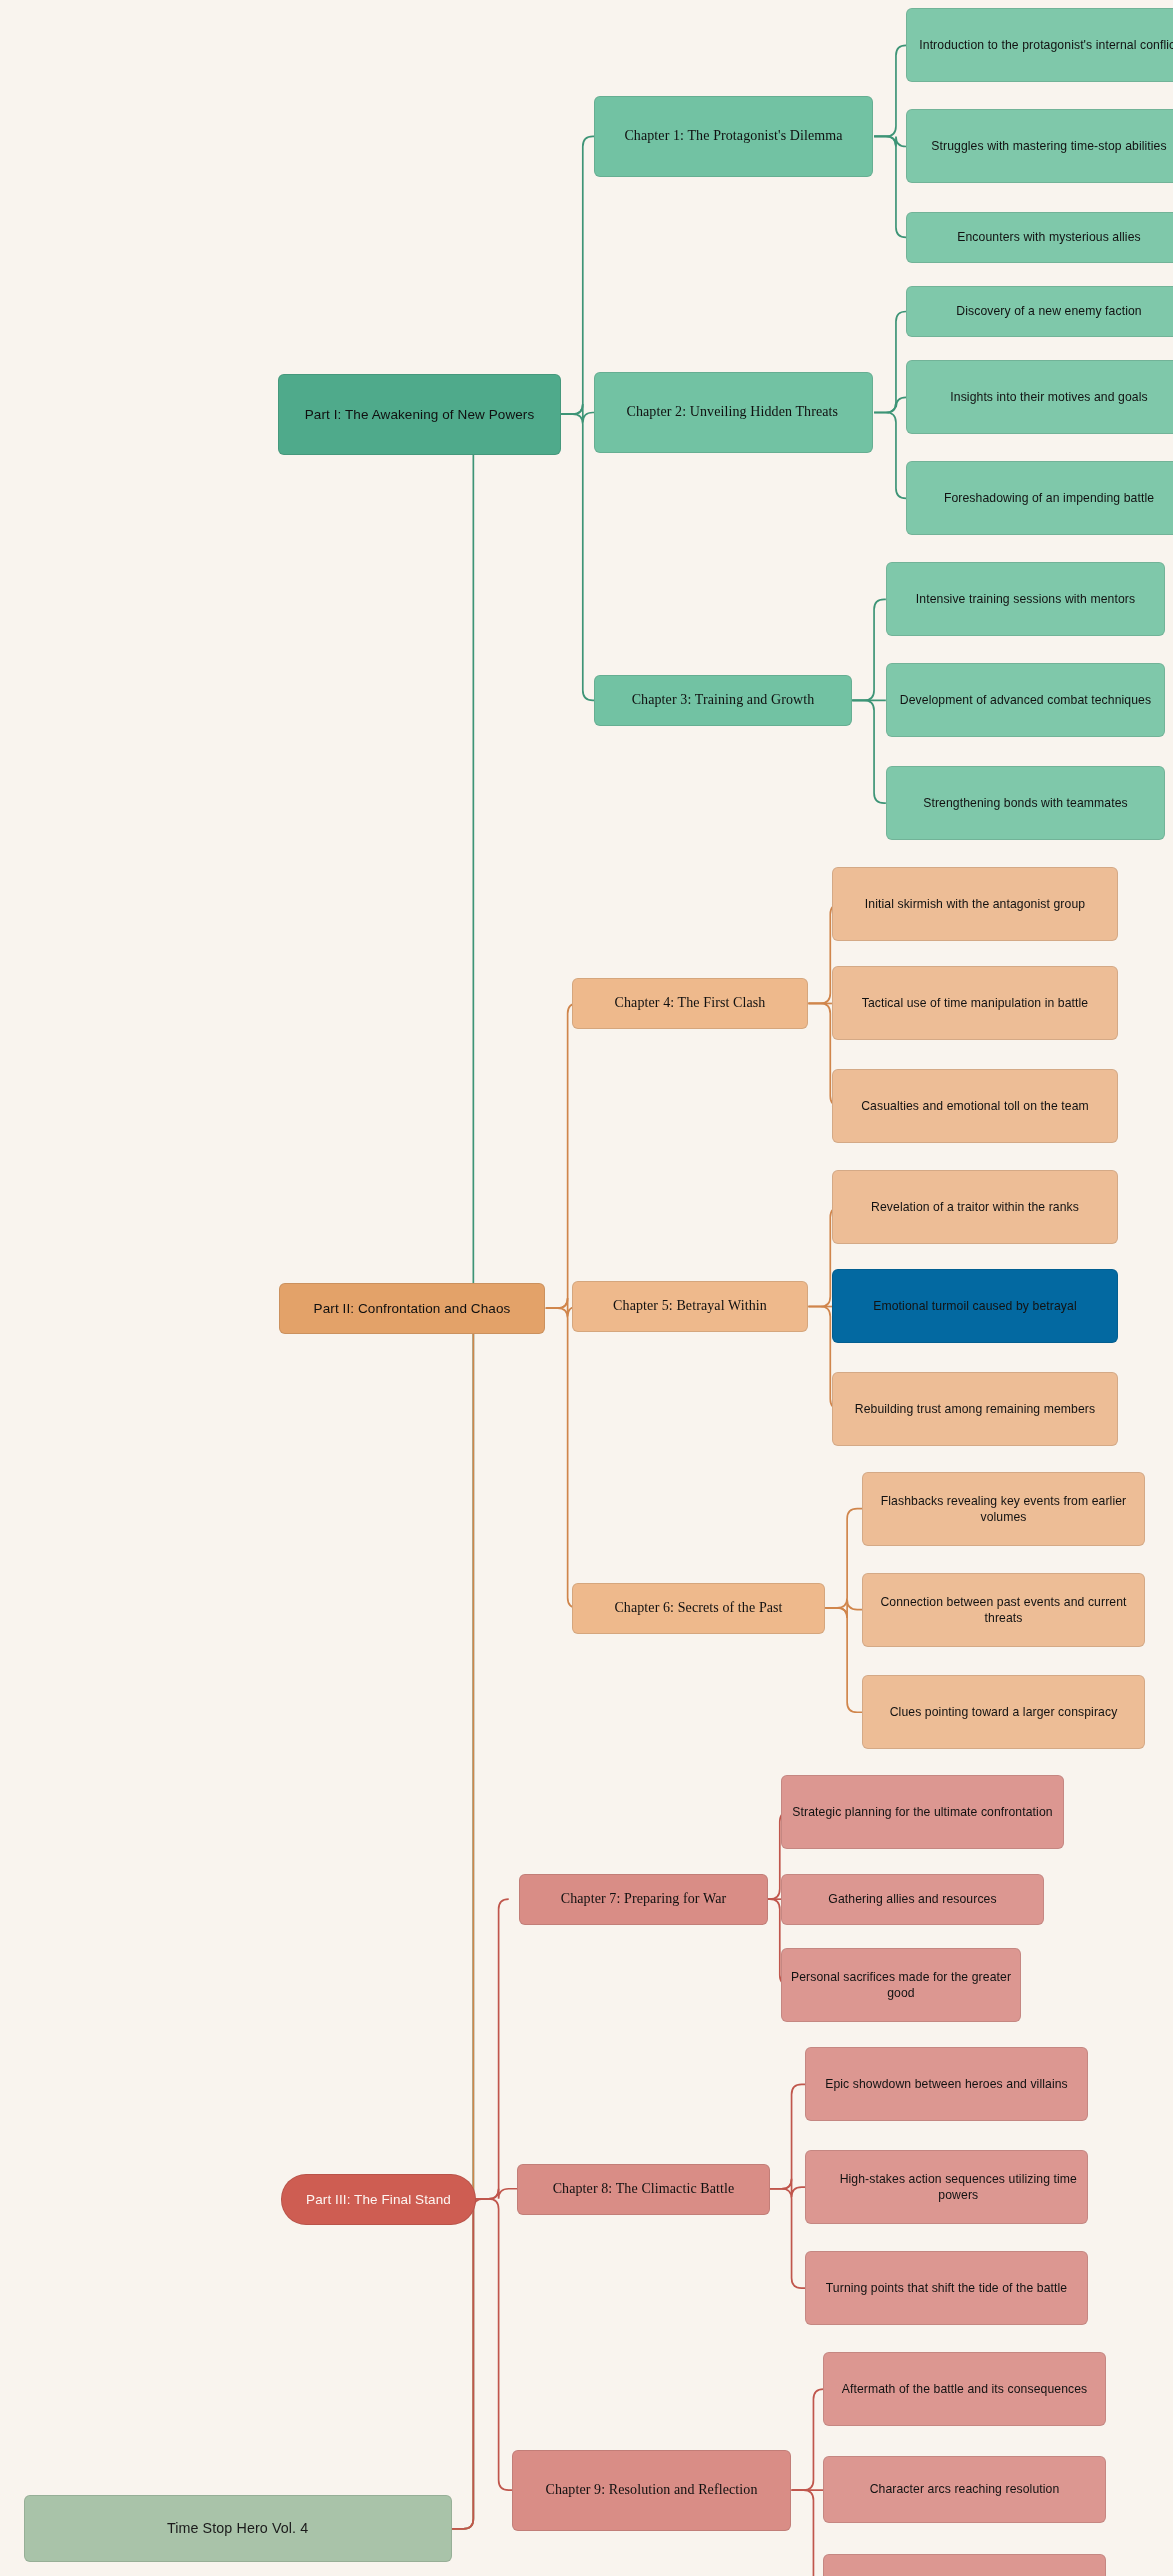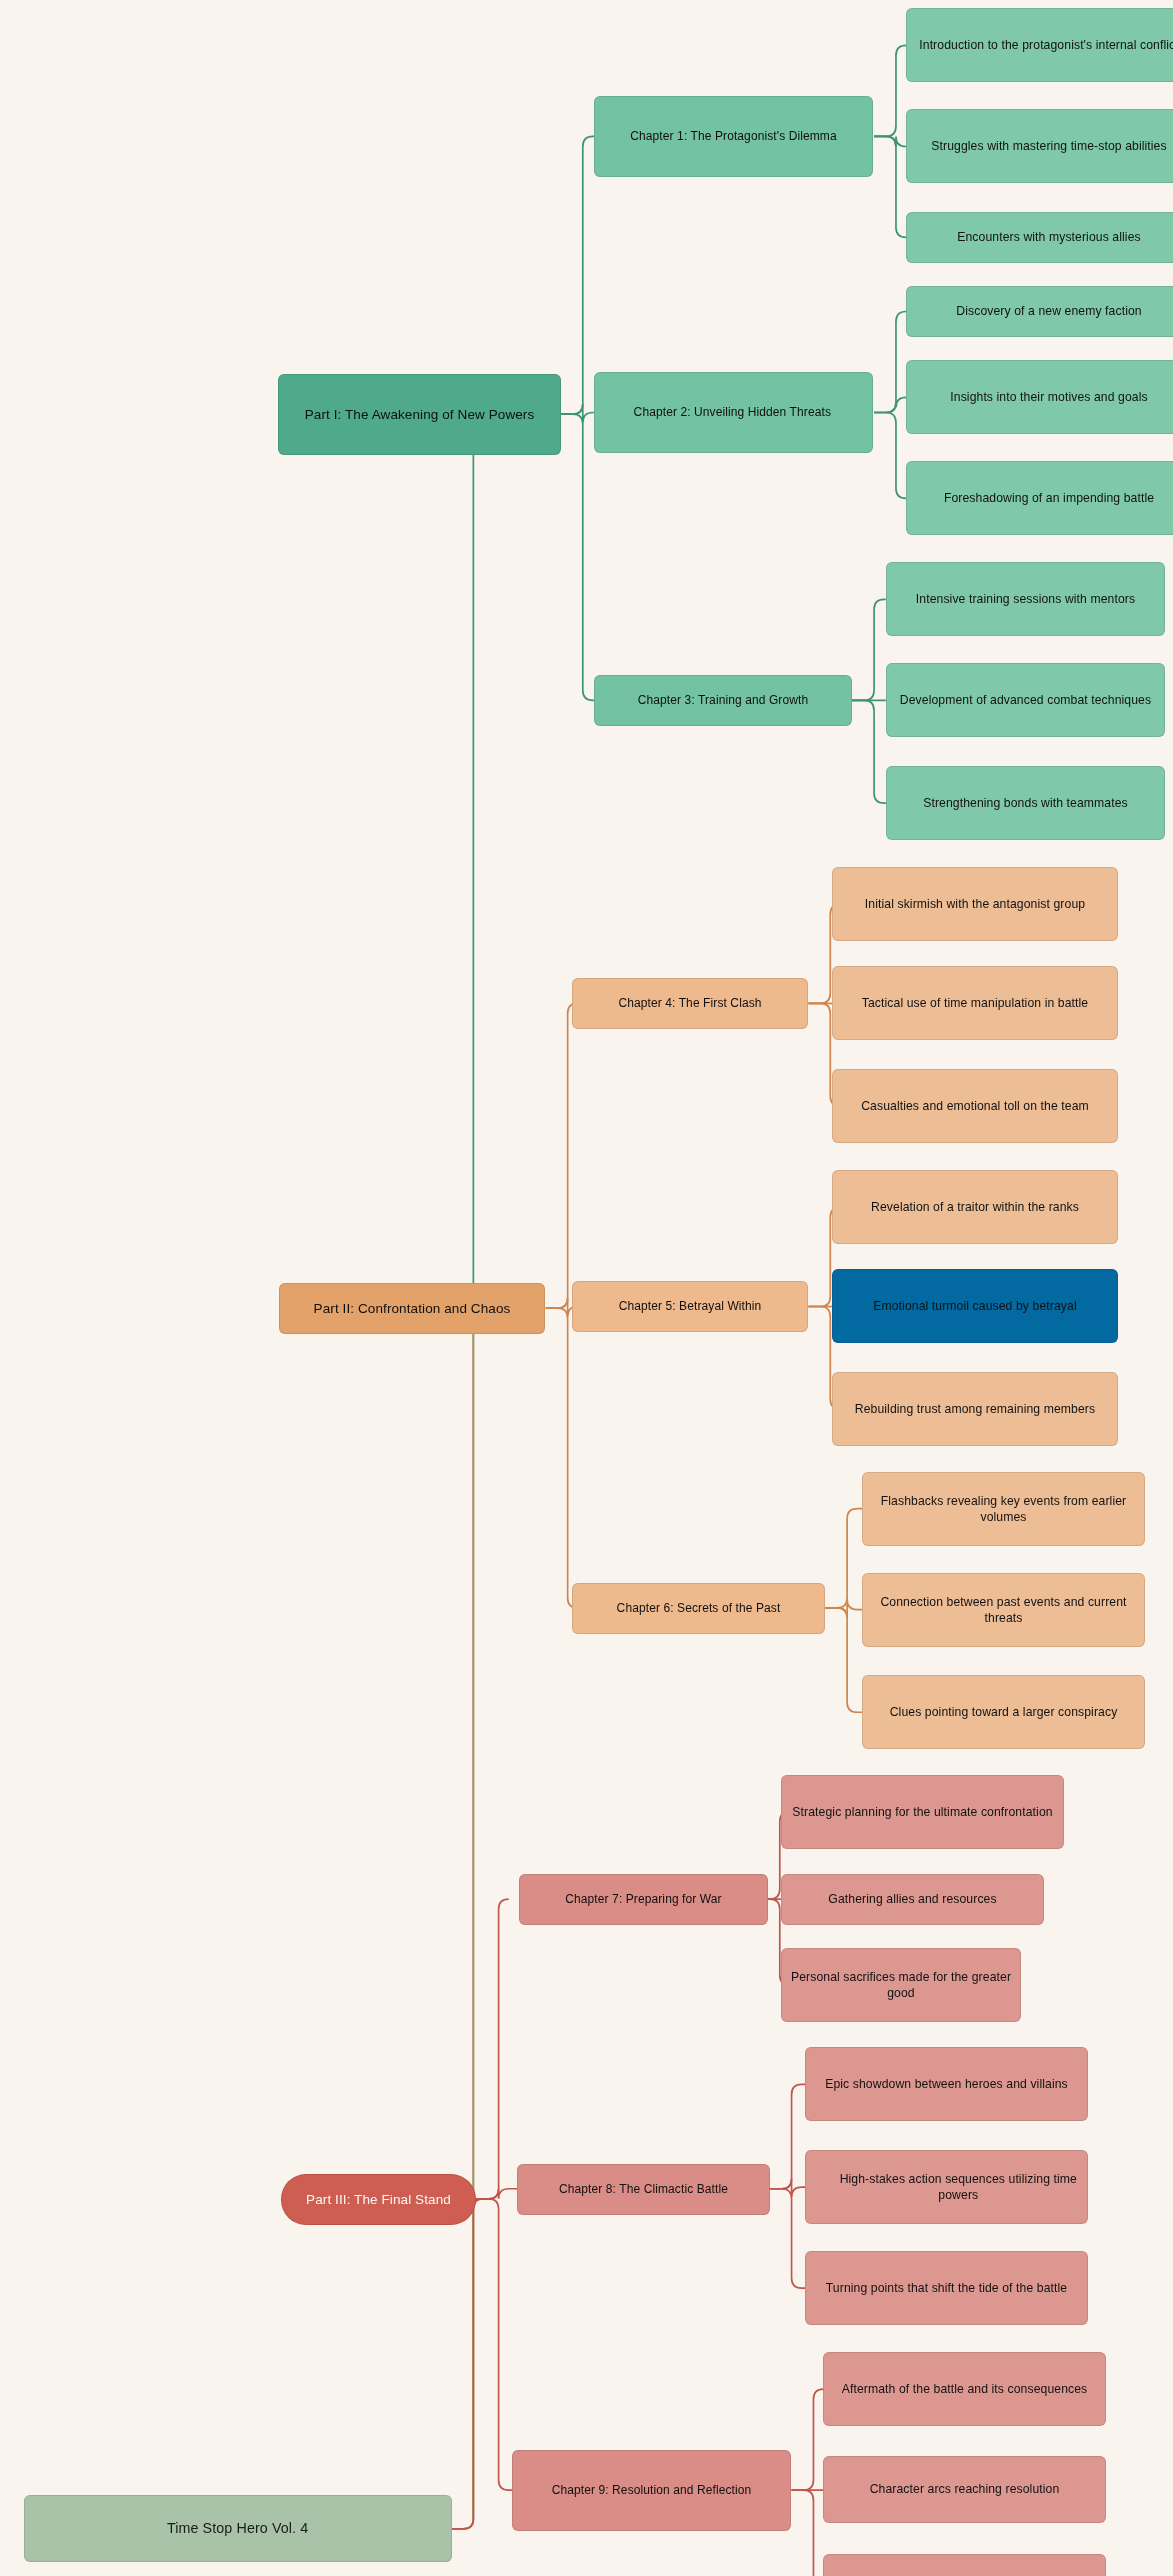--- a/index.html
+++ b/index.html
@@ -42,22 +42,23 @@
   }
   .node-branch {
     color: #101010;
     font-size: 13.5px;
     font-weight: 400;
   }
   .node-branch.b1 { background: #4faa8b; }
   .node-branch.b2 { background: #e3a269; }
   .node-branch.b3 { background: #ce5d52; color: #fdf6f2; border-radius: 25px; }
   .node-chapter {
-    font-size: 12px;
+    font-size: 14px;
     color: #101010;
+    font-family: Liberation Serif, serif;
   }
   .node-chapter.b1 { background: #72c2a3; }
   .node-chapter.b2 { background: #eeb98c; }
   .node-chapter.b3 { background: #d98d86; }
   .node-leaf {
     font-size: 12.2px;
     color: #121212;
   }
   .node-leaf.b1 { background: #7fc8aa; }
   .node-leaf.b2 { background: #edbd96; }

